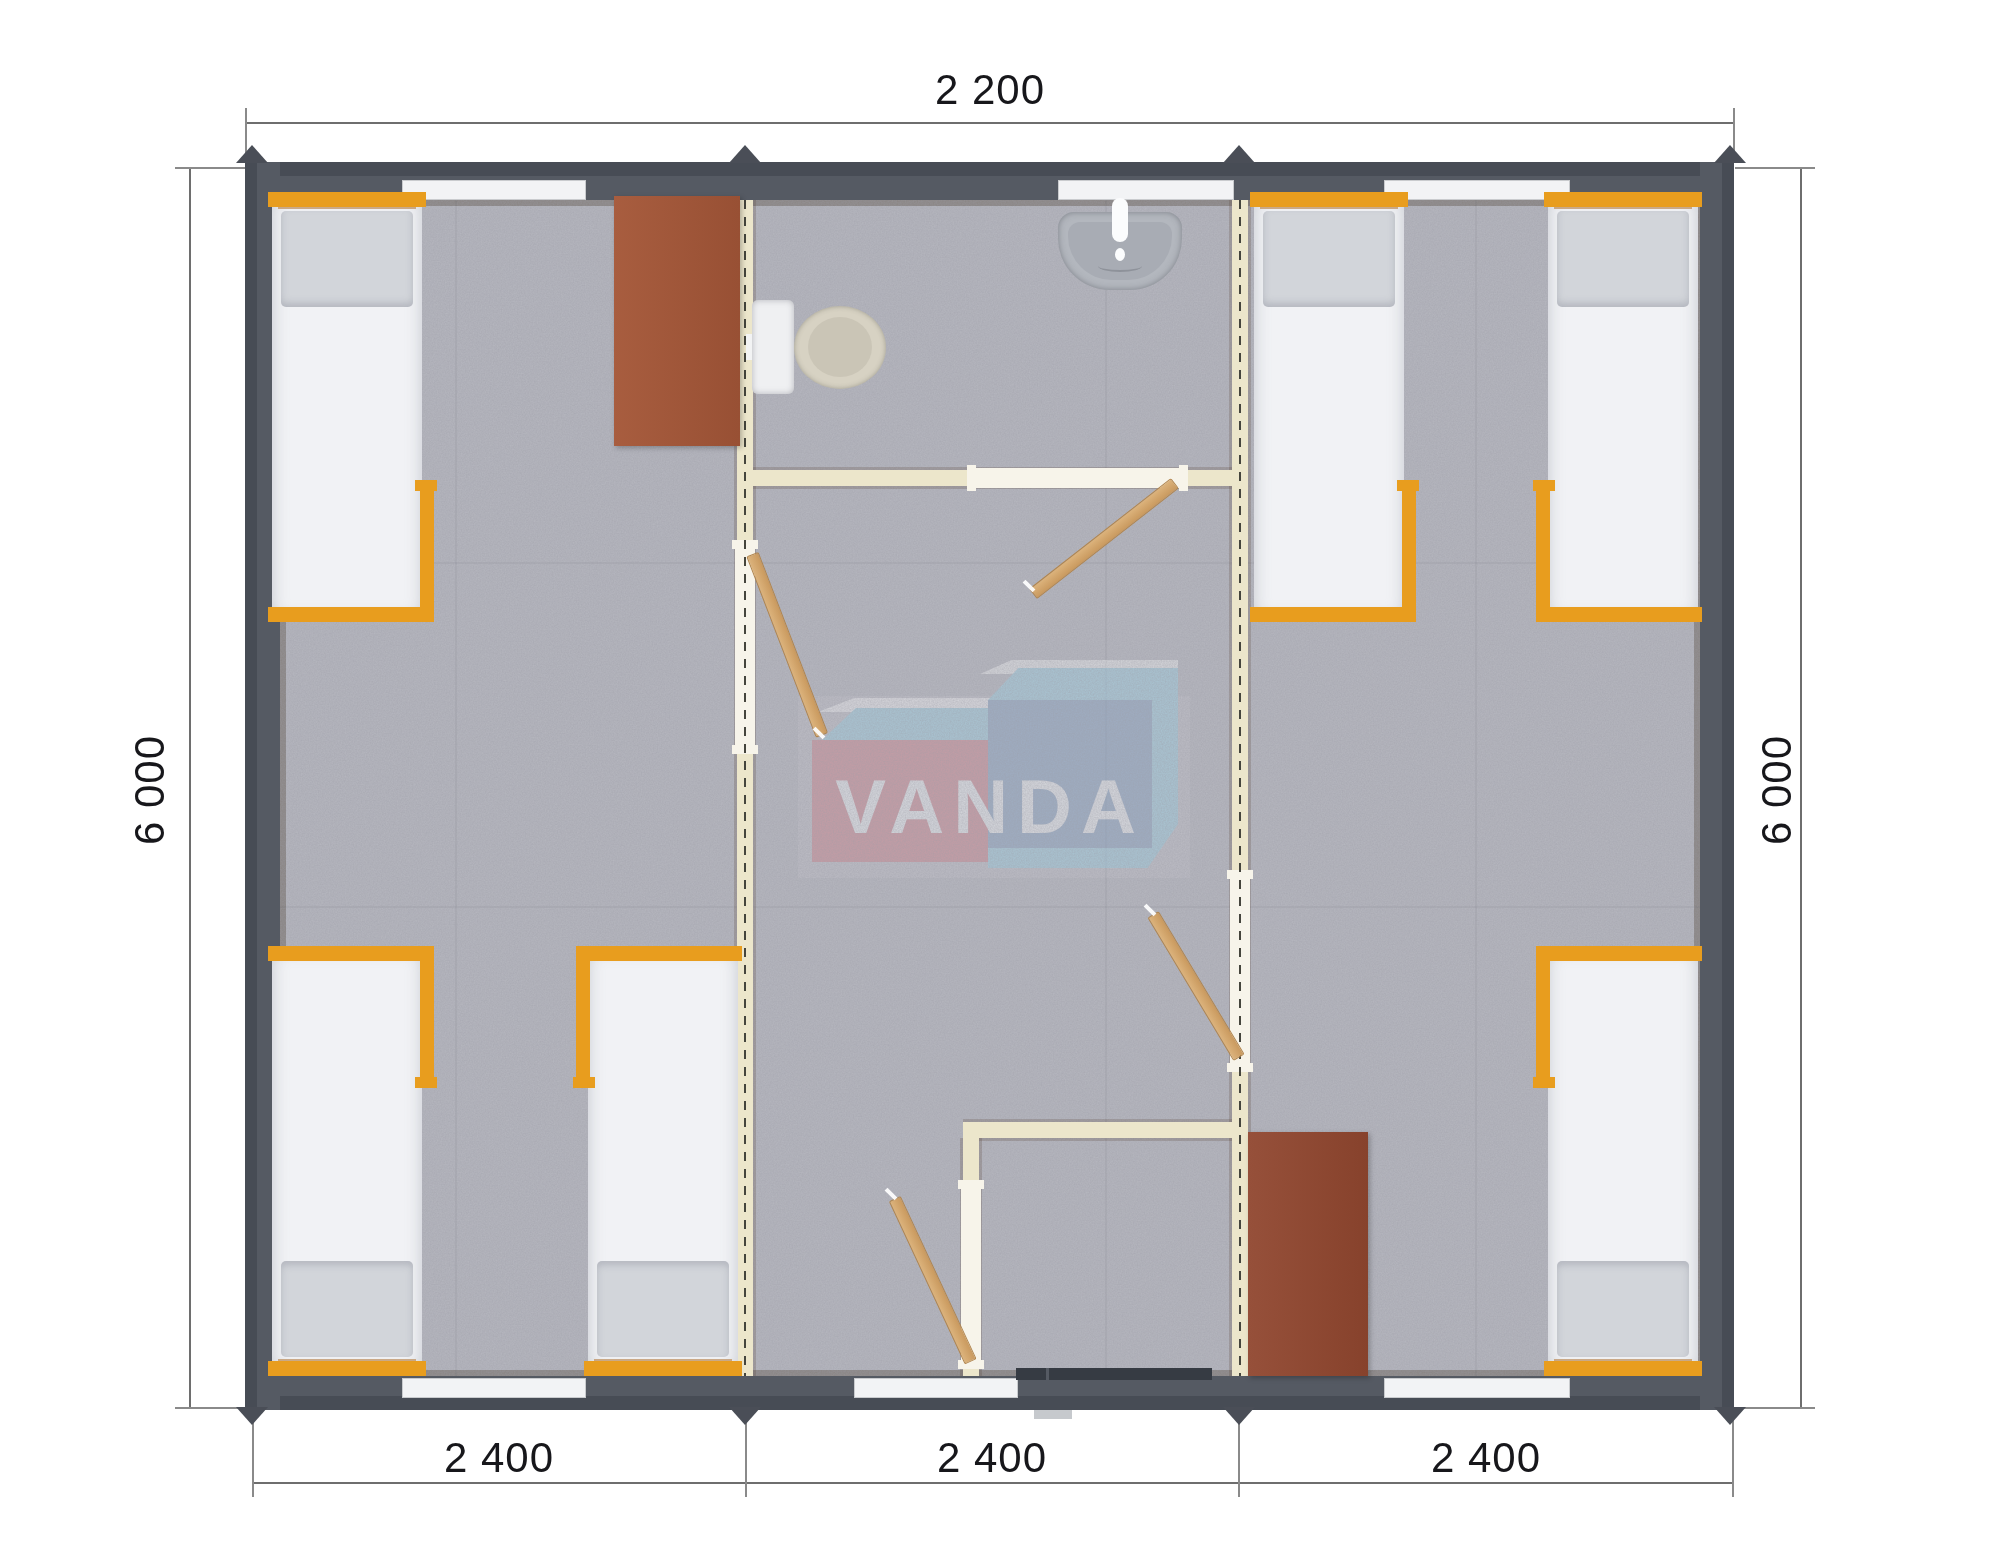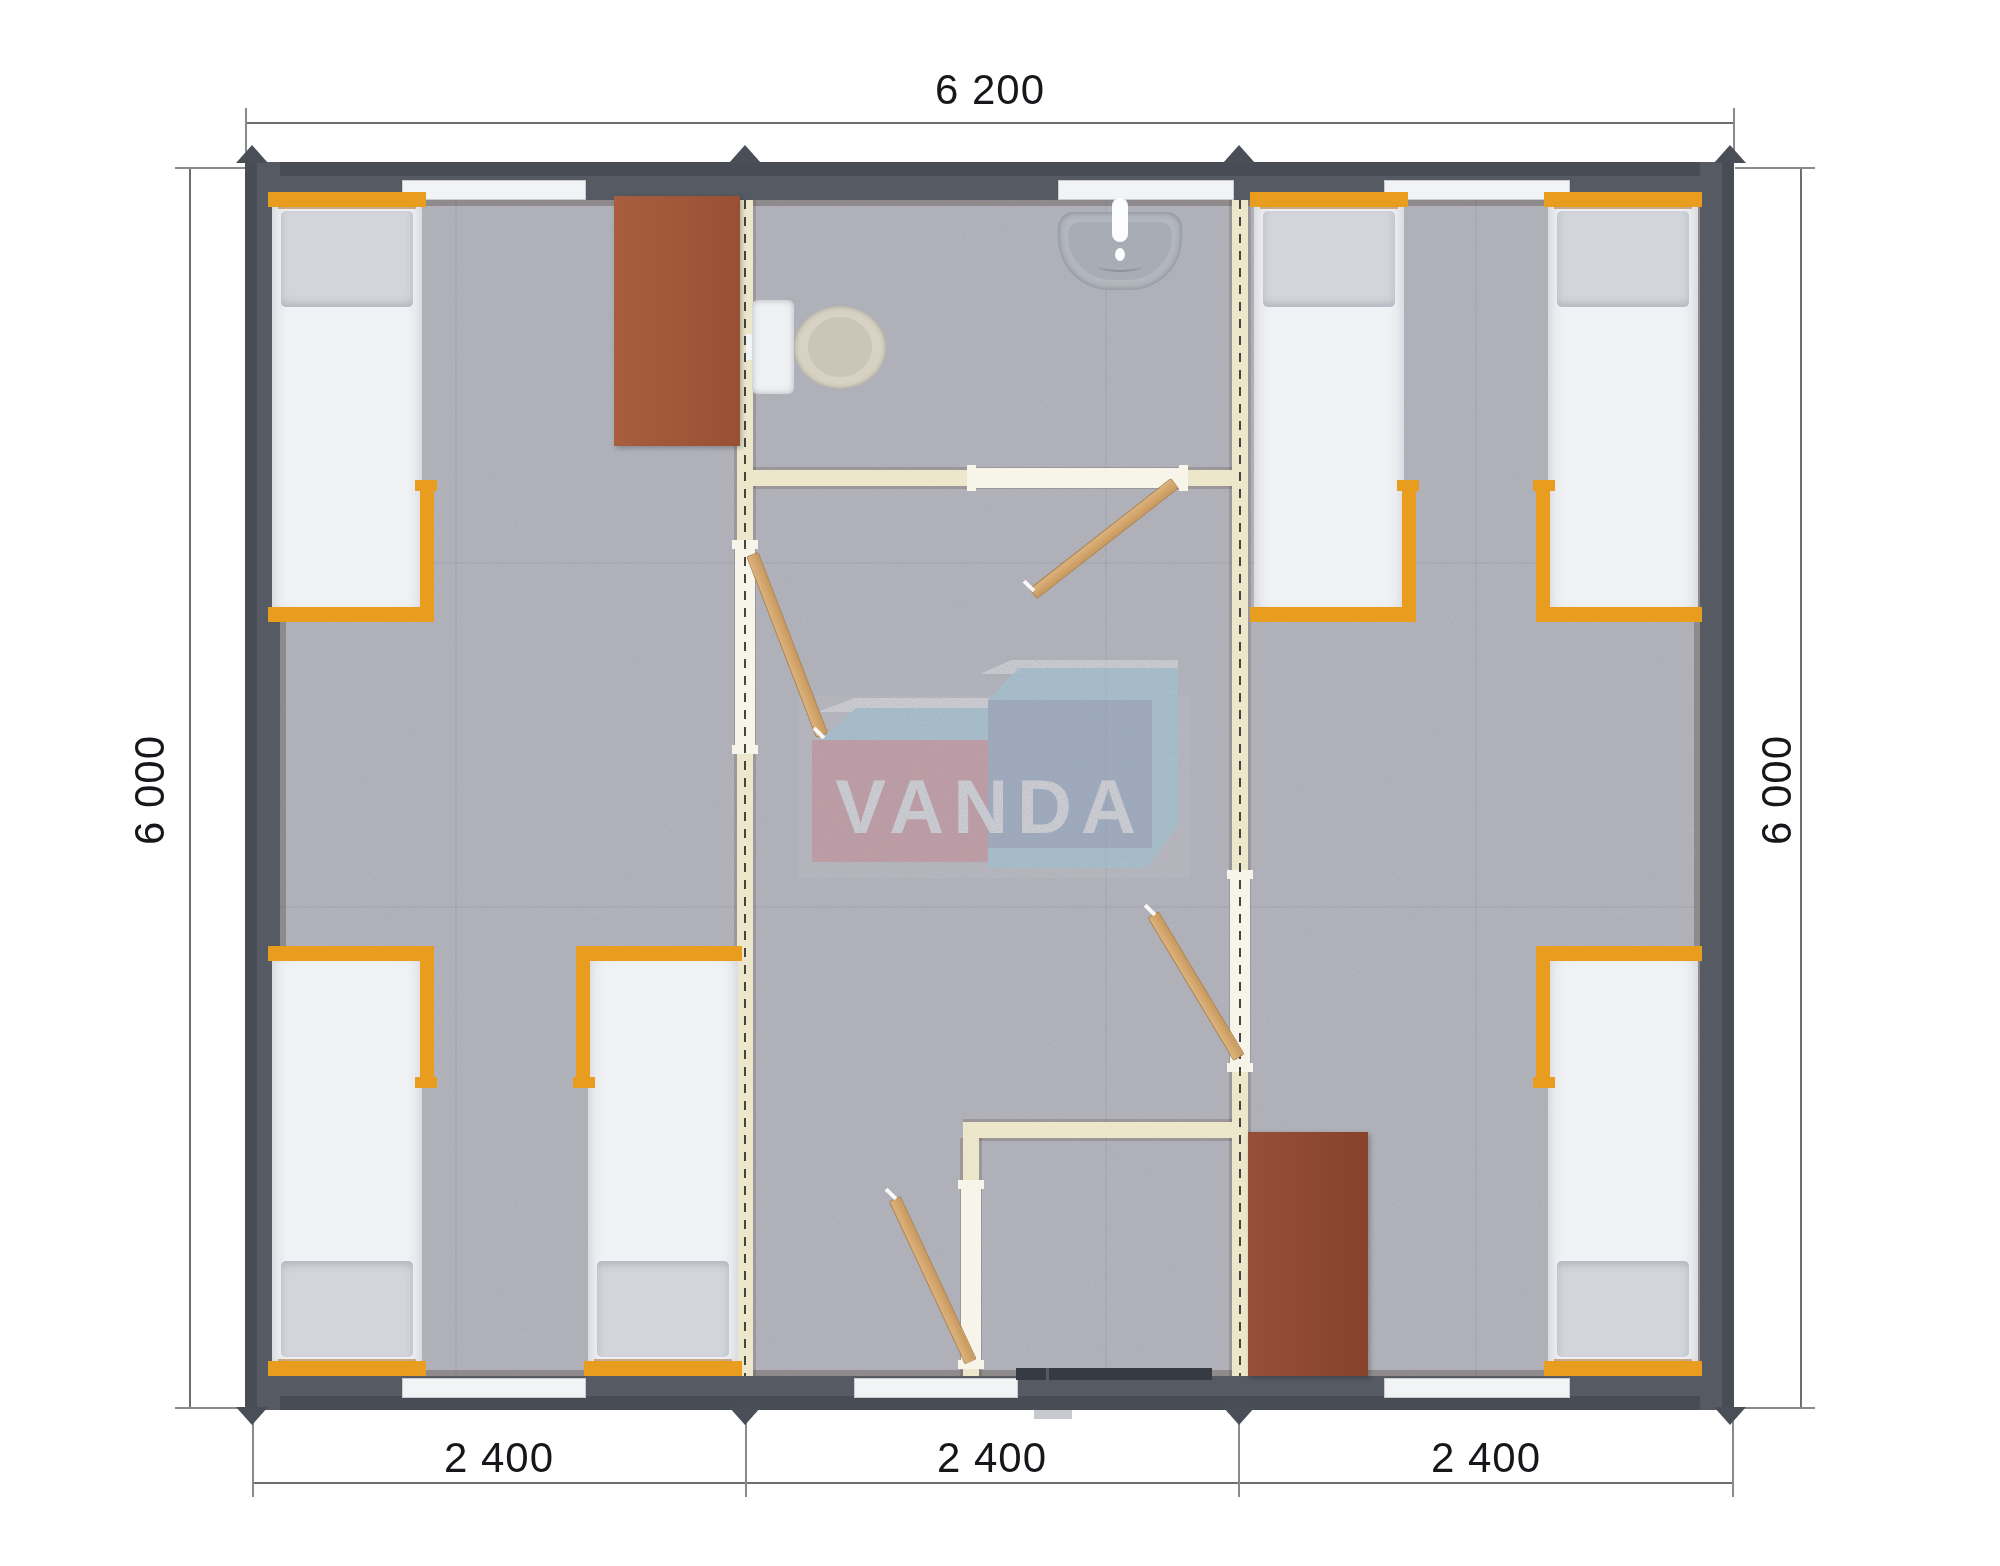--- a/index.html
+++ b/index.html
@@ -63,21 +63,21 @@
   .wm{position:absolute;left:790px;top:660px;width:410px;height:230px;opacity:.52;}
   .wm *{position:absolute;}
   .wm-text{left:18px;top:98px;width:364px;height:96px;display:flex;align-items:center;justify-content:center;
            font-size:76px;font-weight:bold;color:#f5f7f9;letter-spacing:9px;font-family:"Liberation Sans",sans-serif;}
 </style>
 </head>
 <body>
 
 <div class="canvas">
 
-  <div class="dtxt" style="left:890px;top:66px;width:200px;">6 200</div>
+  <div class="dtxt" style="left:890px;top:66px;width:200px;">2 200</div>
   <div class="dline" style="left:245px;top:122px;width:1490px;height:2px;"></div>
   <div class="ext" style="left:245px;top:108px;width:2px;height:54px;"></div>
   <div class="ext" style="left:1733px;top:108px;width:2px;height:54px;"></div>
 
   <div class="dtxt vert" style="left:50px;top:766px;width:200px;">6 000</div>
   <div class="dline" style="left:189px;top:168px;width:2px;height:1240px;"></div>
   <div class="ext" style="left:175px;top:167px;width:70px;height:2px;"></div>
   <div class="ext" style="left:175px;top:1407px;width:70px;height:2px;"></div>
 
   <div class="dtxt vert" style="left:1677px;top:766px;width:200px;">6 000</div>

